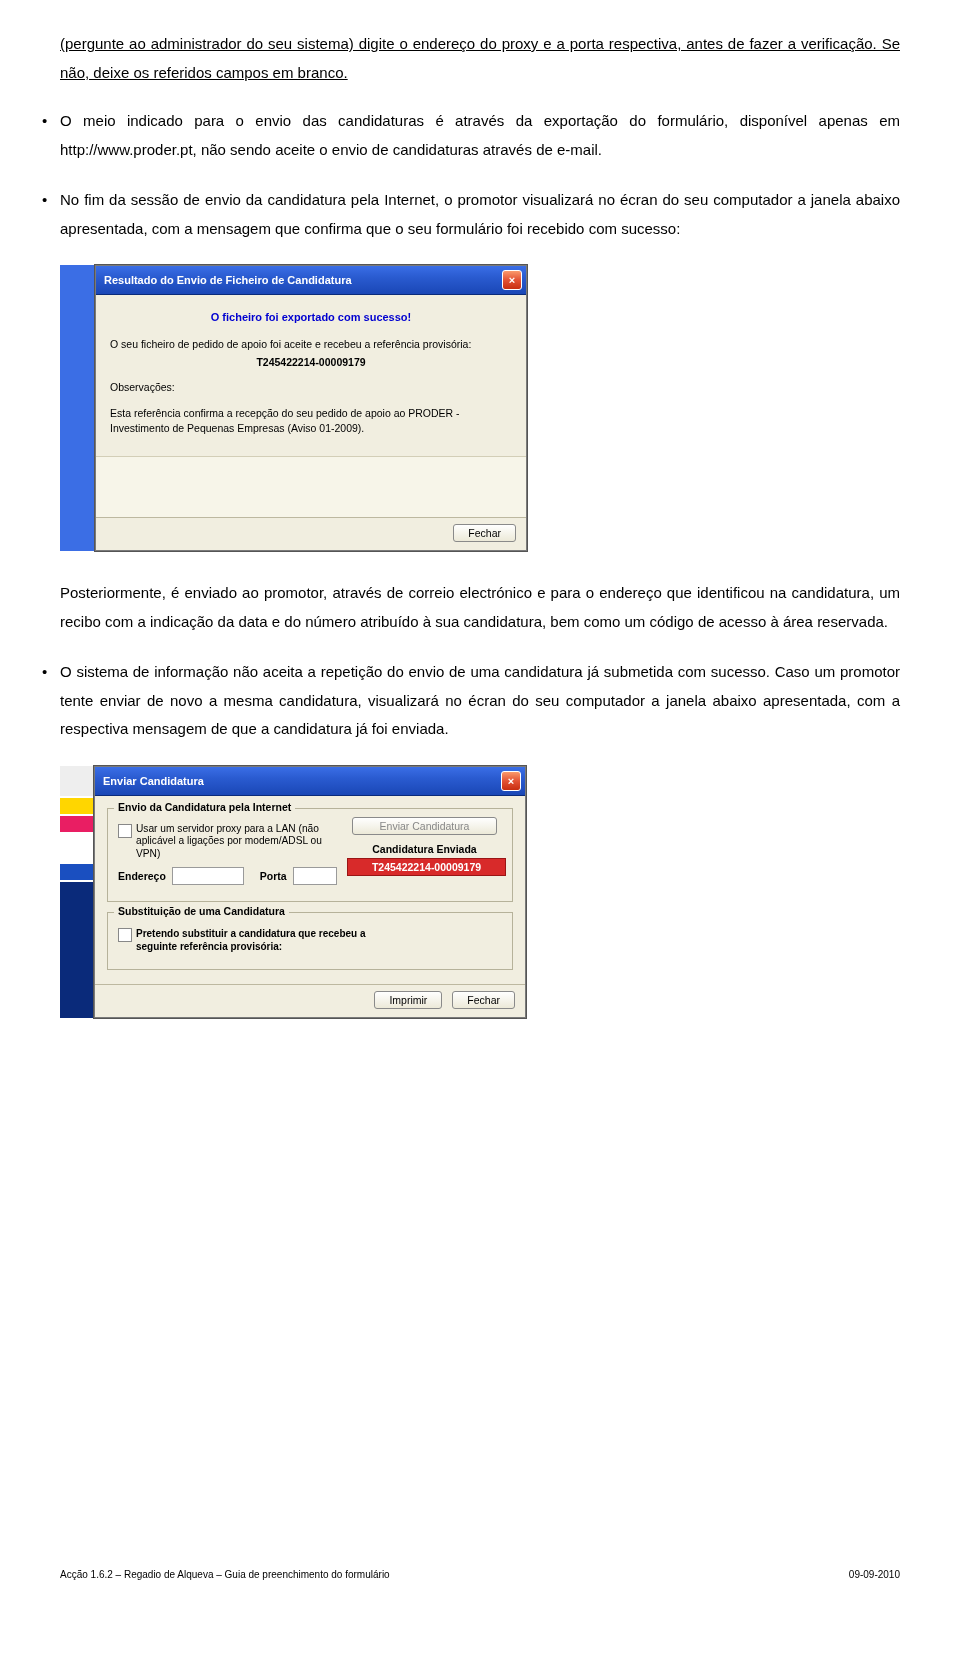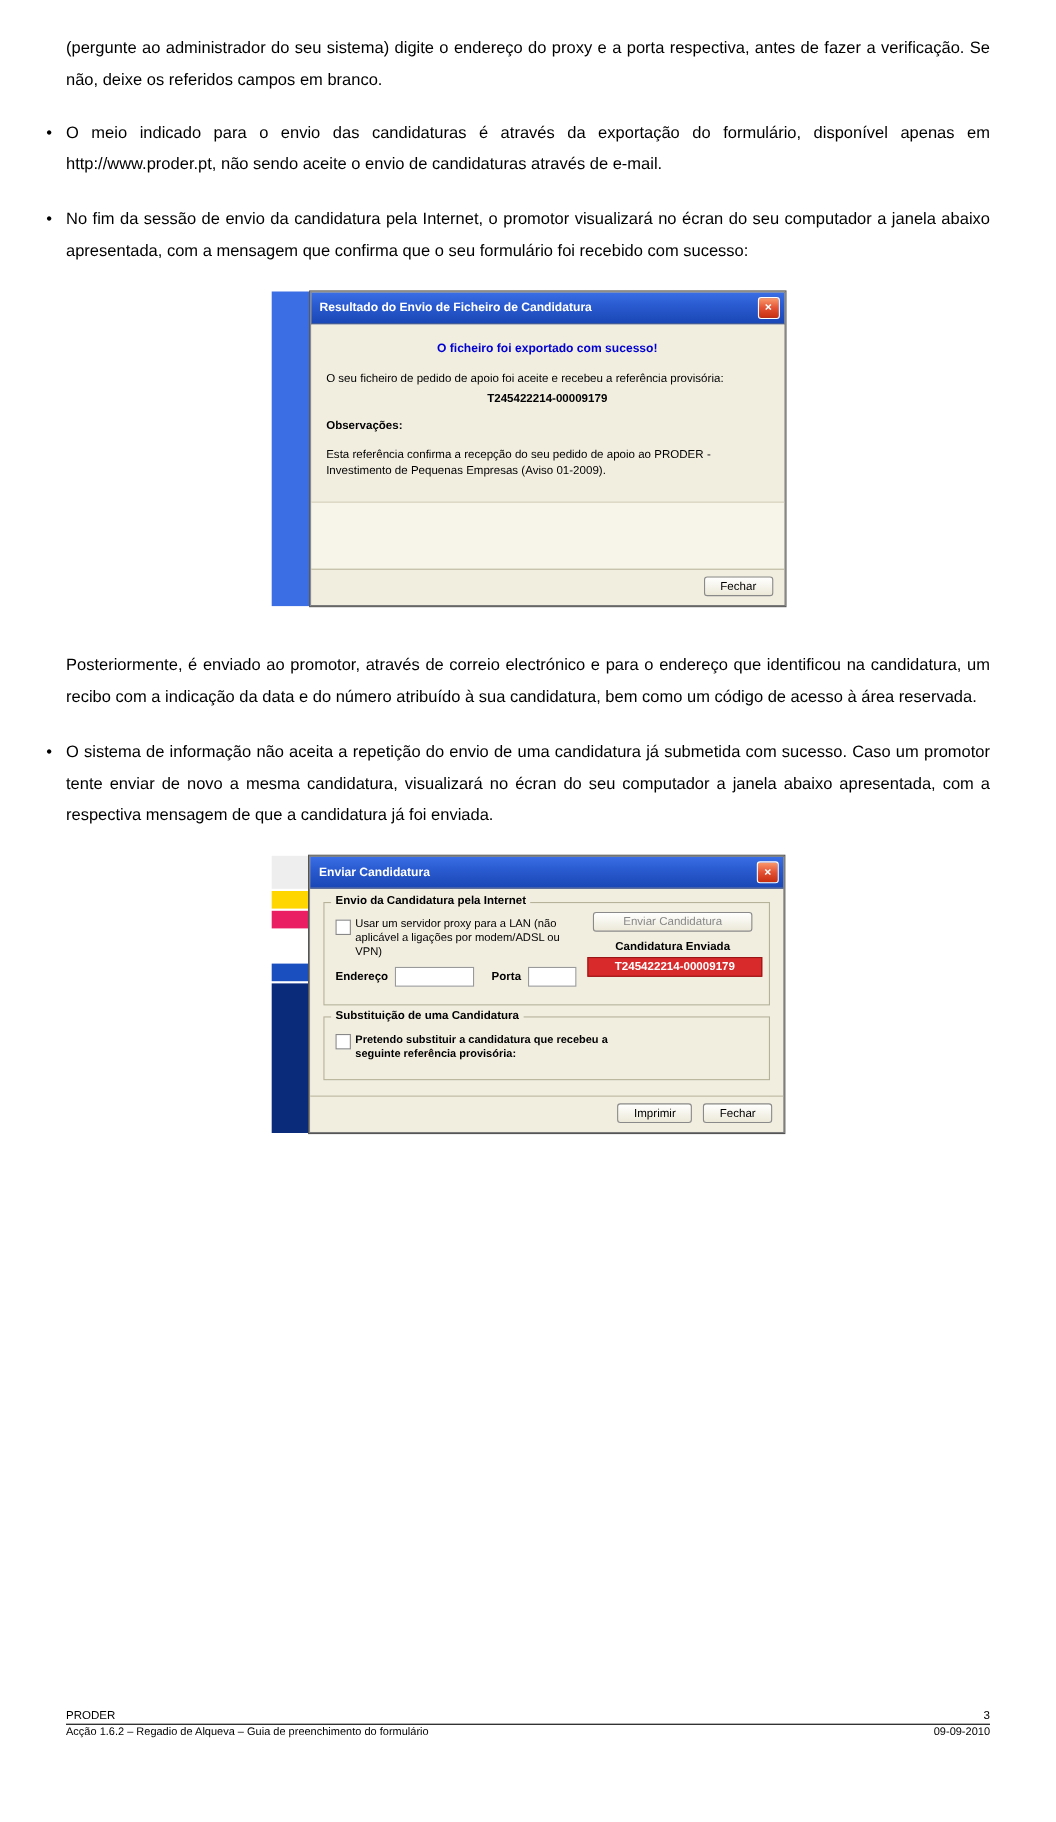--- a/index.html
+++ b/index.html
@@ -17,41 +17,41 @@
     position: relative;
   }
   .body-text {
     font-size: 15px;
     line-height: 1.9;
     text-align: justify;
   }
   .para-continue {
     margin: 0 0 20px 0;
     padding-left: 0;
+    text-decoration: underline;
   }
   .bullet-para {
     margin: 0 0 22px 0;
     padding-left: 0;
     position: relative;
   }
   .bullet-top {
     margin: 0 0 22px 0;
     padding-left: 0;
     position: relative;
   }
   .bullet-dot {
     position: absolute;
     left: -18px;
     top: 0;
     font-size: 15px;
   }
   .screenshot-center {
     display: flex;
-    justify-content: center;
-    margin: 18px 0 40px 0;
+    margin: 18px 0 28px 0;
   }
   .win {
     font-family: Tahoma, sans-serif;
     font-size: 10.5px;
     color: #000;
     border: 1px solid #7a7a7a;
     background: #ece9d8;
     box-shadow: 0 0 0 1px #555;
   }
   .win1 { width: 430px; }
@@ -227,21 +227,21 @@
         <div class="titlebar">
           <span>Resultado do Envio de Ficheiro de Candidatura</span>
           <div class="close-btn">×</div>
         </div>
         <div class="win-body">
           <div class="win1-success">O ficheiro foi exportado com sucesso!</div>
           <div class="win1-block">
             <div>O seu ficheiro de pedido de apoio foi aceite e recebeu a referência provisória:</div>
             <div class="ref-line">T245422214-00009179</div>
           </div>
-          <div class="win1-block" style="font-weight:bold">Observações:</div>
+          <div class="win1-block" style="font-weight:normal">Observações:</div>
           <div class="win1-block">Esta referência confirma a recepção do seu pedido de apoio ao PRODER - Investimento de Pequenas Empresas (Aviso 01-2009).</div>
         </div>
         <div class="win1-whiteblock"></div>
         <div class="win-btnbar">
           <button class="std-btn">Fechar</button>
         </div>
       </div>
     </div>
   </div>
 
@@ -305,23 +305,19 @@
         </div>
         <div class="win-btnbar" style="gap:10px">
           <button class="std-btn">Imprimir</button>
           <button class="std-btn">Fechar</button>
         </div>
       </div>
     </div>
   </div>
 
   <div class="footer">
-    <div class="footer-top">
-      <span>PRODER</span>
-      <span>3</span>
-    </div>
     <div class="footer-bottom">
       <span>Acção 1.6.2 – Regadio de Alqueva –  Guia  de preenchimento do formulário</span>
       <span>09-09-2010</span>
     </div>
   </div>
 
 </div>
 
 </body></html>

